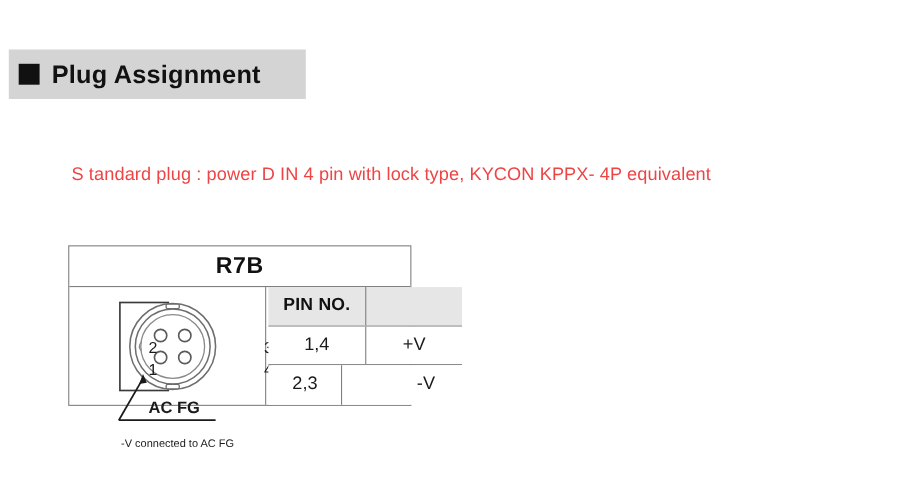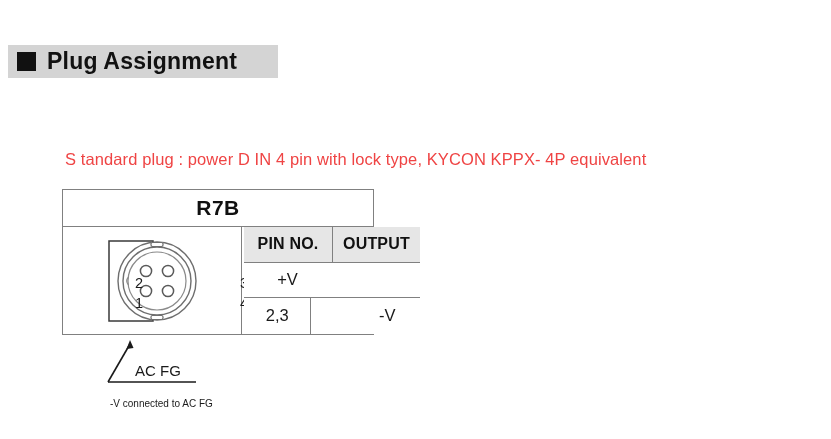--- a/index.html
+++ b/index.html
@@ -16,21 +16,21 @@
     color: #1a1a1a;
     -webkit-font-smoothing: antialiased;
   }
 
   
   #section-header {
     position: absolute;
     left: 8px;
     top: 45px;
     width: 270px;
-    height: 33px;
+    height: 45px;
     background: #d4d4d4;
     display: flex;
     align-items: center;
     box-sizing: border-box;
     padding-left: 9px;
   }
   #header-bullet {
     width: 19px;
     height: 19px;
     background: #111111;
@@ -54,21 +54,21 @@
     font-size: 16.5px;
     white-space: nowrap;
     color: #ef4444;
     letter-spacing: 0.1px;
   }
 
   
   #pin-table {
     position: absolute;
     left: 62px;
-    top: 189px;
+    top: 223px;
     width: 312px;
     height: 146px;
     border: 1.6px solid #808080;
     box-sizing: border-box;
     background: #ffffff;
   }
   #table-title-row {
     position: absolute;
     left: 0;
     top: 0;
@@ -169,20 +169,21 @@
     width: 240px;
     height: 45px;
   }
   #acfg-label {
     position: absolute;
     left: 35px;
     top: 22px;
     font-size: 15px;
     color: #1a1a1a;
     white-space: nowrap;
+    font-weight: bold;
   }
   #acfg-note {
     position: absolute;
     left: 110px;
     top: 398px;
     font-size: 10px;
     color: #1a1a1a;
     white-space: nowrap;
   }
 </style>
@@ -225,23 +226,23 @@
       <span class="pin-label" id="pin-label-2">2</span>
       <span class="pin-label" id="pin-label-1">1</span>
       <span class="pin-label" id="pin-label-3">3</span>
       <span class="pin-label" id="pin-label-4">4</span>
     </div>
   </div>
 
   <div id="data-grid">
     <div class="grid-row header-row">
       <div class="grid-cell col-pin">PIN NO.</div>
-      <div class="grid-cell col-out">OUTPUT</div>
     </div>
     <div class="grid-row data-row">
+      <div class="grid-cell col-pin">1,4</div>
       <div class="grid-cell col-out">+V</div>
     </div>
     <div class="grid-row data-row last-row">
       <div class="grid-cell col-pin">2,3</div>
       <div class="grid-cell col-out">-V</div>
     </div>
   </div>
 
 </div>
 

